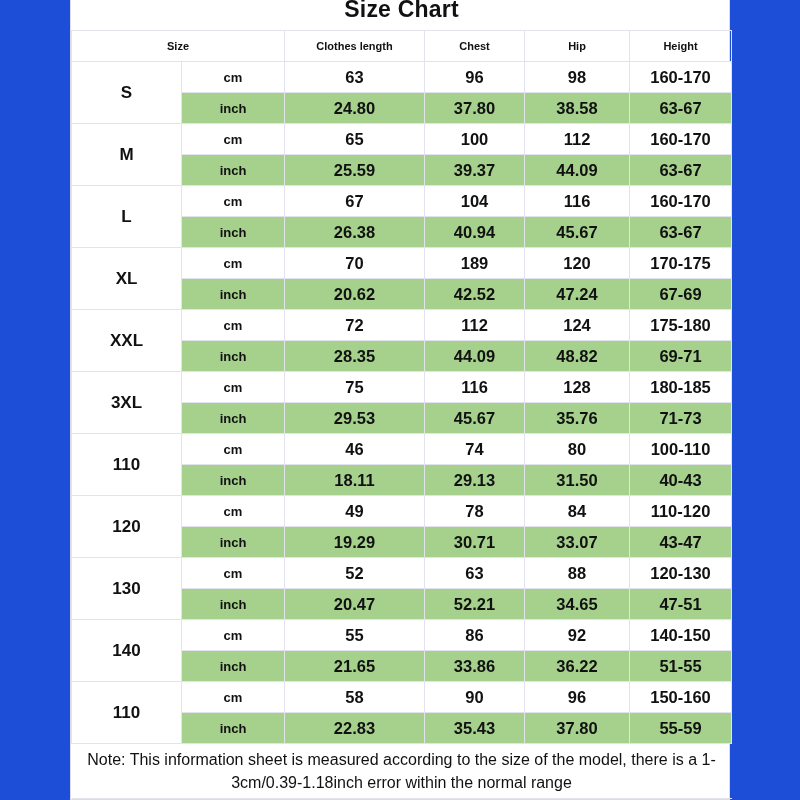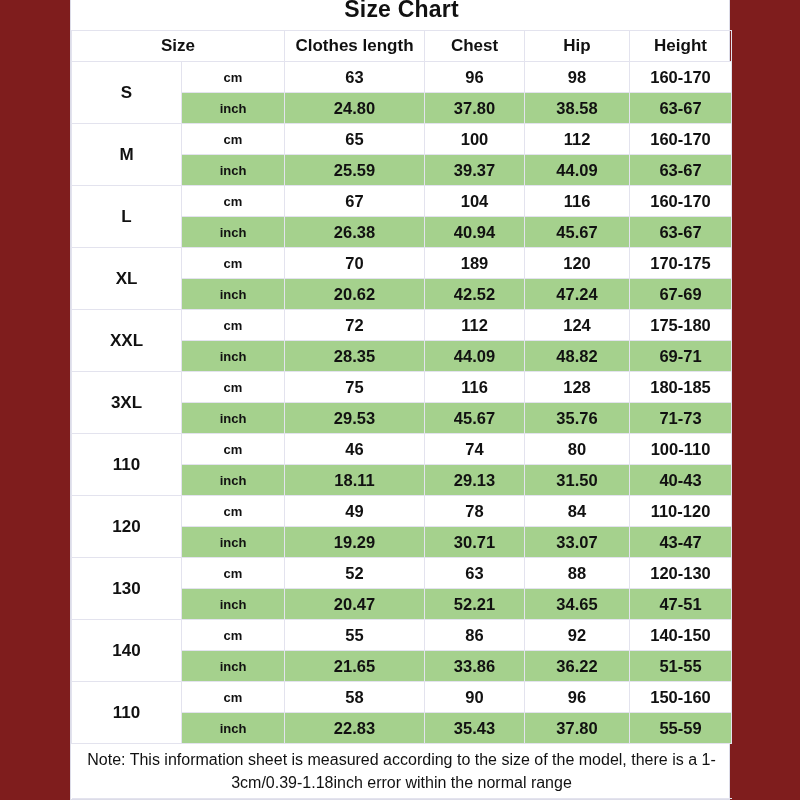--- a/index.html
+++ b/index.html
@@ -11,21 +11,21 @@
     width: 800px;
     height: 800px;
     font-family: "Liberation Sans", sans-serif;
     overflow: hidden;
   }
 
   #page {
     position: relative;
     width: 800px;
     height: 800px;
-    background: #7f1d1d;
+    background: #1d4ed8;
   }
 
   
   #chart-card {
     position: absolute;
     left: 70px;
     top: -12px;
     width: 660px;
     border: 1px solid #dcdce8;
     border-top: none;
@@ -55,21 +55,21 @@
     font-weight: bold;
     letter-spacing: 0.2px;
     border-left: none !important;
     border-right: none !important;
     border-top: none !important;
   }
 
   
   .head-cell {
     height: 30px;
-    font-size: 17px;
+    font-size: 11px;
     font-weight: bold;
   }
 
   
   col.c-size   { width: 110px; }
   col.c-unit   { width: 103px; }
   col.c-length { width: 140px; }
   col.c-chest  { width: 100px; }
   col.c-hip    { width: 105px; }
   col.c-height { width: 102px; }

